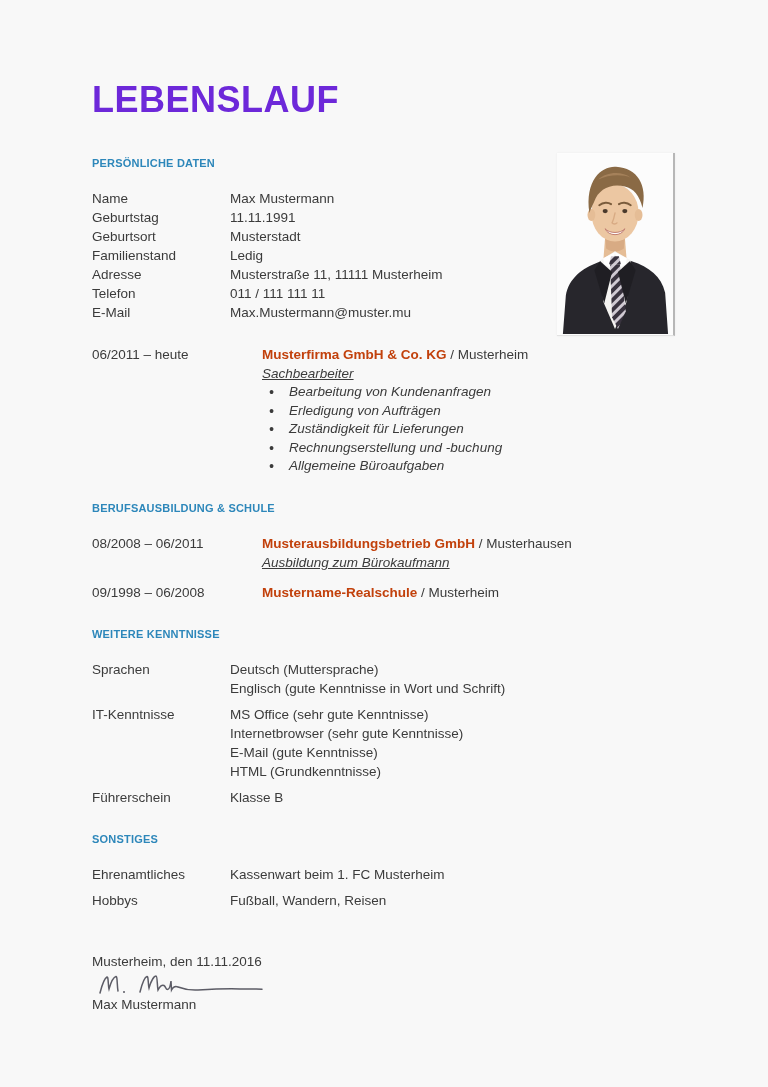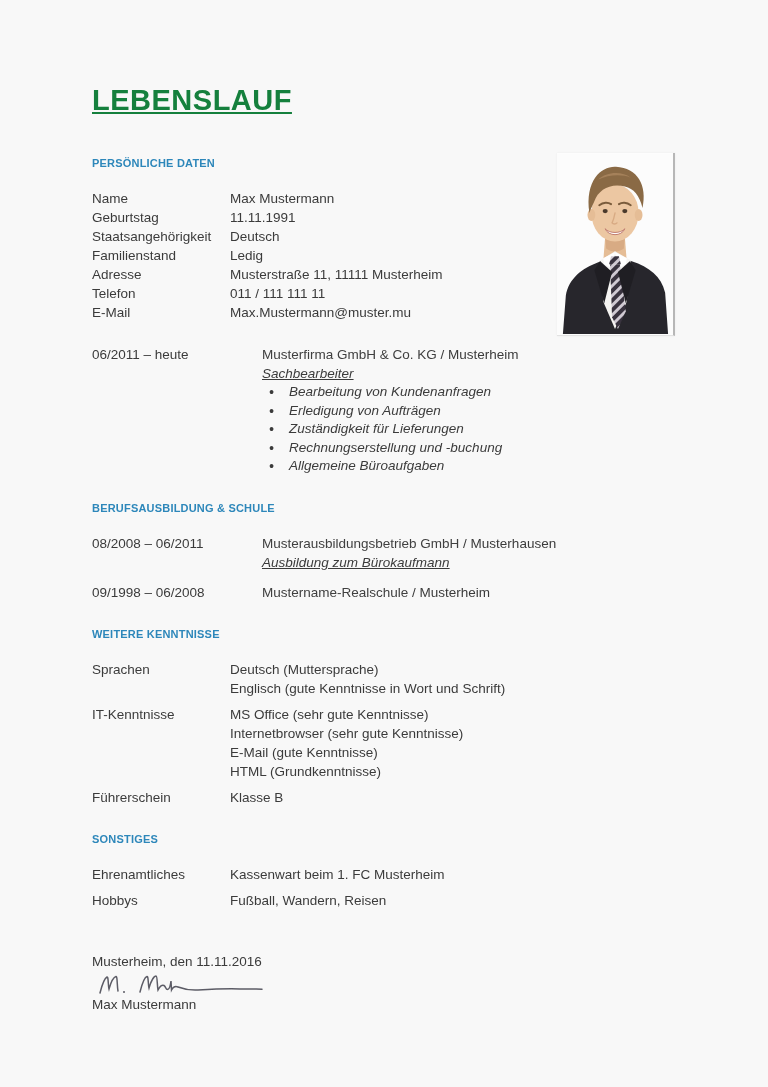--- a/index.html
+++ b/index.html
@@ -13,38 +13,38 @@
   }
   .page {
     position:absolute; inset:0;
     background:#f8f8f8;
   }
   .doc {
     position:absolute; left:92px; top:84px; width:586px;
     font-size:13.5px; line-height:19px;
   }
   .title {
-    font-size:29px; line-height:32px; font-weight:bold;
-    color:#15803d; letter-spacing:0.5px;text-decoration:underline;
+    font-size:36px; line-height:32px; font-weight:bold;
+    color:#6d28d9; letter-spacing:0.5px;
   }
   .section { margin-top:23px; }
   .section-first { margin-top:38px; }
   .sec-heading {
     font-size:11px; font-weight:bold; color:#2d87ba;
     letter-spacing:0.2px; margin-bottom:16px;
   }
   .kv-row { display:flex; align-items:flex-start; }
   .kv-label { width:138px; flex:0 0 138px; }
   .kv-value { flex:1; }
   .kv-gap { margin-top:7px; }
   .entry { display:flex; align-items:flex-start; margin-bottom:11px;gap:32px; }
   .entry:last-child { margin-bottom:0; }
   .entry-period { width:138px; flex:0 0 138px; }
   .entry-body { flex:1; }
-  .org { font-weight:normal; color:#404040; }
+  .org { font-weight:bold; color:#c2410c; }
   .role { font-style:italic; text-decoration:underline; }
   .bullets { list-style:none; margin:0 0 0 27px; padding:0; }
   .bullets li { position:relative; line-height:18.6px;font-style:italic; }
   .bullets li::before {
     content:"\2022";
     position:absolute; left:-20px; top:0;
     font-size:14px;
   }
   .photo {
     position:absolute; left:465px; top:69px;  
@@ -72,22 +72,22 @@
 
       <div class="kv-row">
         <div class="kv-label">Name</div>
         <div class="kv-value">Max Mustermann</div>
       </div>
       <div class="kv-row">
         <div class="kv-label">Geburtstag</div>
         <div class="kv-value">11.11.1991</div>
       </div>
       <div class="kv-row">
-        <div class="kv-label">Staatsangehörigkeit</div>
-        <div class="kv-value">Deutsch</div>
+        <div class="kv-label">Geburtsort</div>
+        <div class="kv-value">Musterstadt</div>
       </div>
       <div class="kv-row">
         <div class="kv-label">Familienstand</div>
         <div class="kv-value">Ledig</div>
       </div>
       <div class="kv-row">
         <div class="kv-label">Adresse</div>
         <div class="kv-value">Musterstraße 11, 11111 Musterheim</div>
       </div>
       <div class="kv-row">

